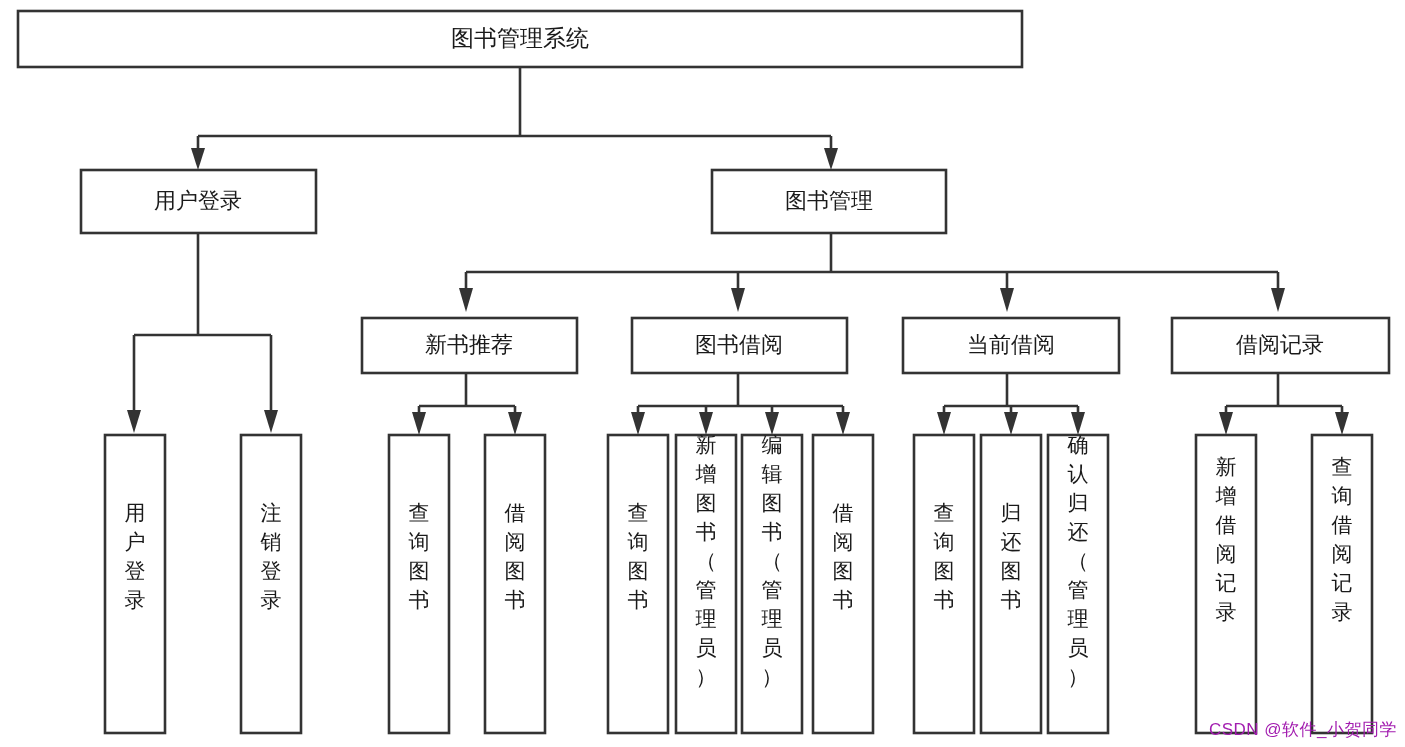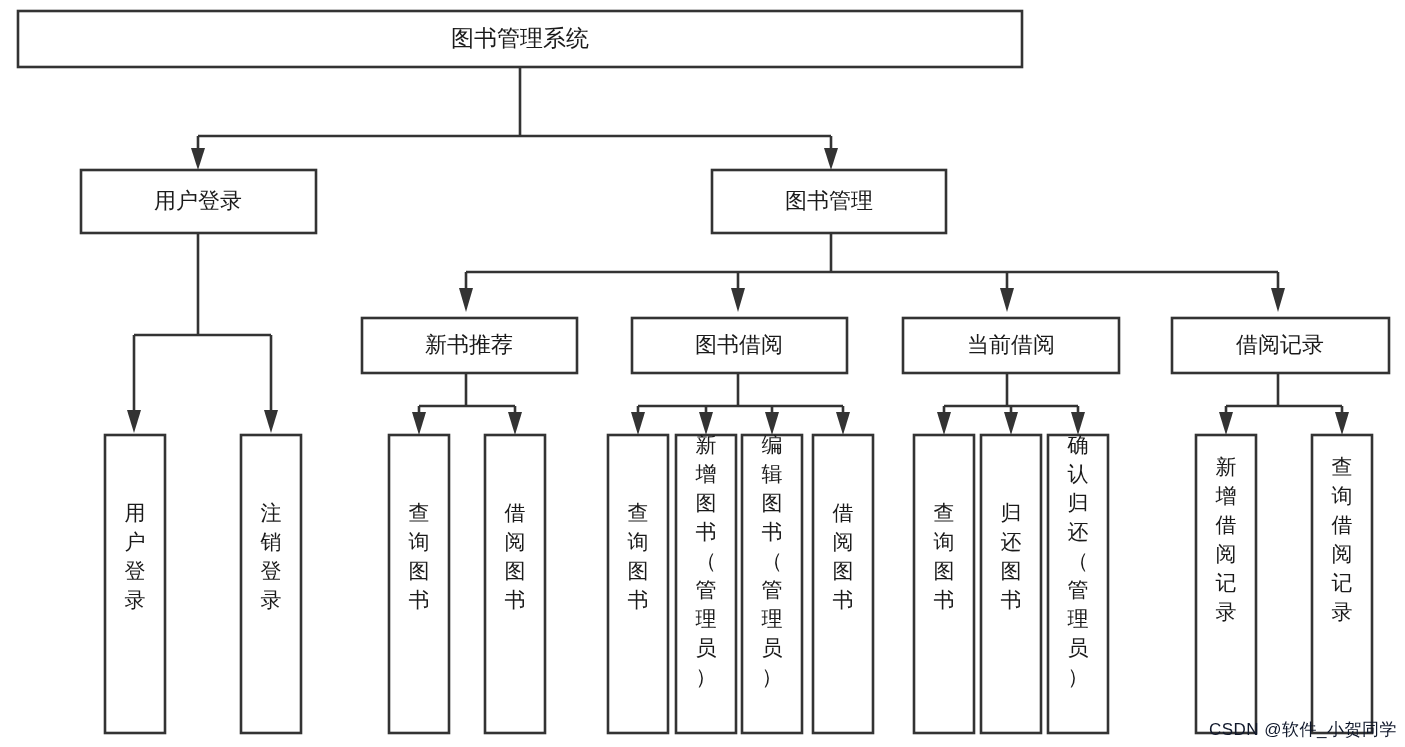--- a/index.html
+++ b/index.html
@@ -49,21 +49,21 @@
   .arrow-head {
     fill: #333333;
     stroke: none;
   }
   .watermark {
     position: absolute;
     right: 8px;
     bottom: 6px;
     font-family: "Liberation Sans", "DejaVu Sans", sans-serif;
     font-size: 17px;
-    color: #0f172a;
+    color: #a21caf;
     white-space: nowrap;
     letter-spacing: 0.5px;
     pointer-events: none;
   }
 </style>
 </head>
 <body>
 
 <svg id="diagram" viewBox="0 0 1405 747" xmlns="http://www.w3.org/2000/svg">
 

